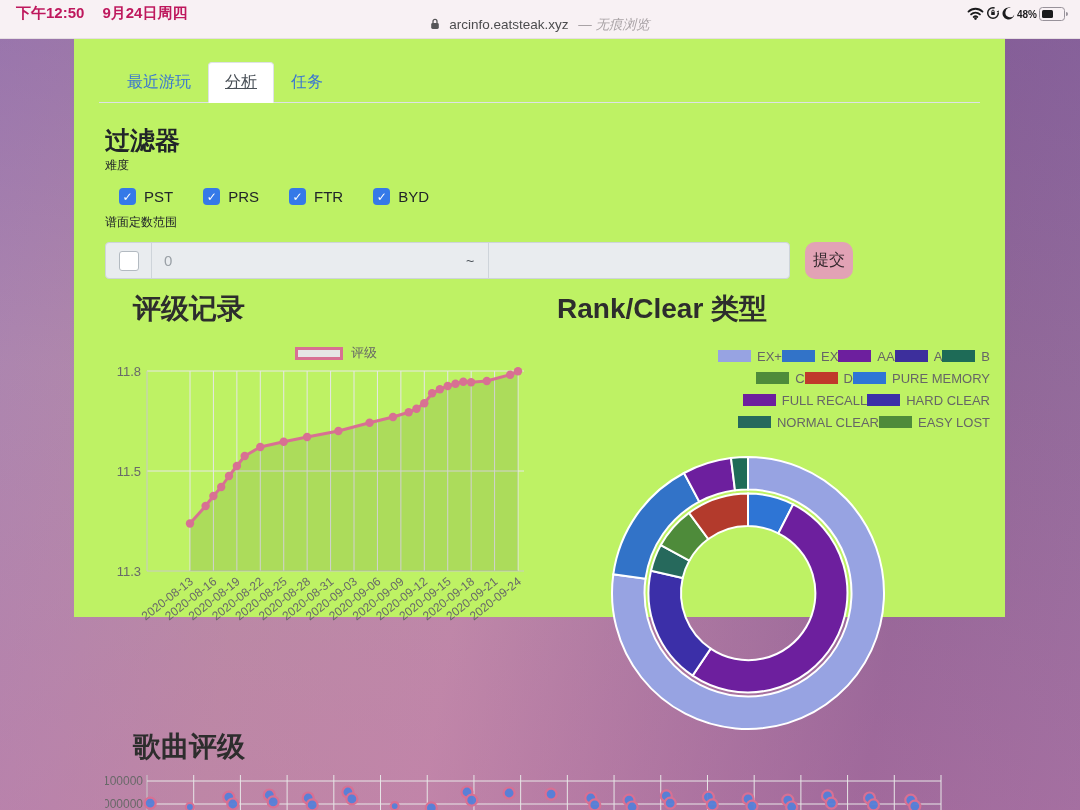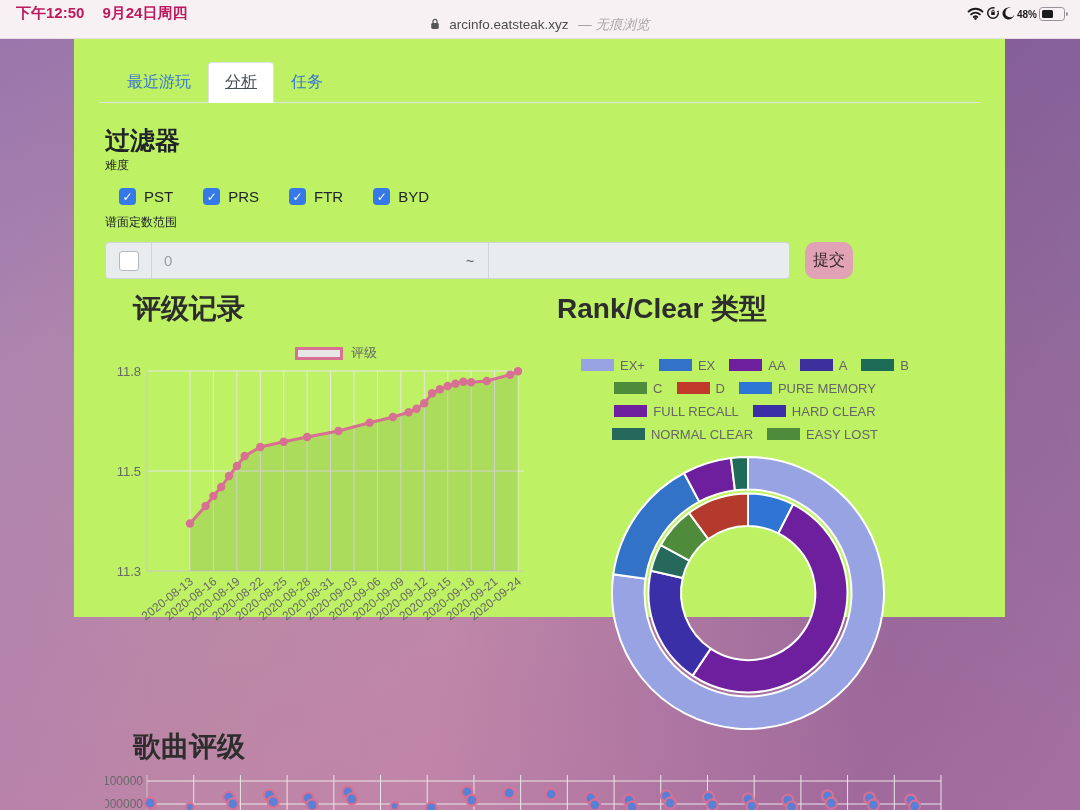--- a/index.html
+++ b/index.html
@@ -35,21 +35,21 @@
   .ig-check{width:18px;height:18px;background:#fff;border:1px solid #b3bac1;border-radius:3px;cursor:pointer;}
   .ig-input{flex:1;background:transparent;border:none;outline:none;font-size:15px;color:#495057;padding:0 12px;min-width:0;}
   .ig-input::placeholder{color:#9aa0a6;}
   .ig-sep{width:36px;display:flex;align-items:center;justify-content:center;font-size:14px;color:#495057;border-right:1px solid #ced4da;}
   .btn-submit{position:absolute;left:731px;top:204px;width:48px;height:37px;background:#e2a2b5;border:none;border-radius:10px;font-size:16px;color:#33272c;cursor:pointer;font-family:inherit;}
   .chart-title{position:absolute;font-size:28px;font-weight:600;color:#2d2d2d;}
   .line-legend{position:absolute;left:221px;top:306px;display:flex;align-items:center;gap:8px;cursor:pointer;}
   .line-legend .swatch{width:48px;height:13px;background:#e6e6e6;border:3px solid #d87093;box-sizing:border-box;}
   .line-legend .txt{font-size:13px;color:#666;}
   .pie-legend{position:absolute;left:426px;top:311px;width:490px;}
-  .pl-row{display:flex;justify-content:center;gap:14px;margin-bottom:8px;height:14px;margin-top:9px;}
+  .pl-row{display:flex;justify-content:flex-end;margin-bottom:8px;height:14px;}
   .pl-item{display:flex;align-items:center;gap:6px;font-size:13px;color:#666;cursor:pointer;white-space:nowrap;}
   .pl-swatch{width:33px;height:12px;display:inline-block;}
   svg text{font-family:"Liberation Sans","DejaVu Sans",sans-serif;}
 </style>
 </head>
 <body>
 
 <div class="status-bar">
   <div class="sb-left">
     <span>下午12:50</span>

